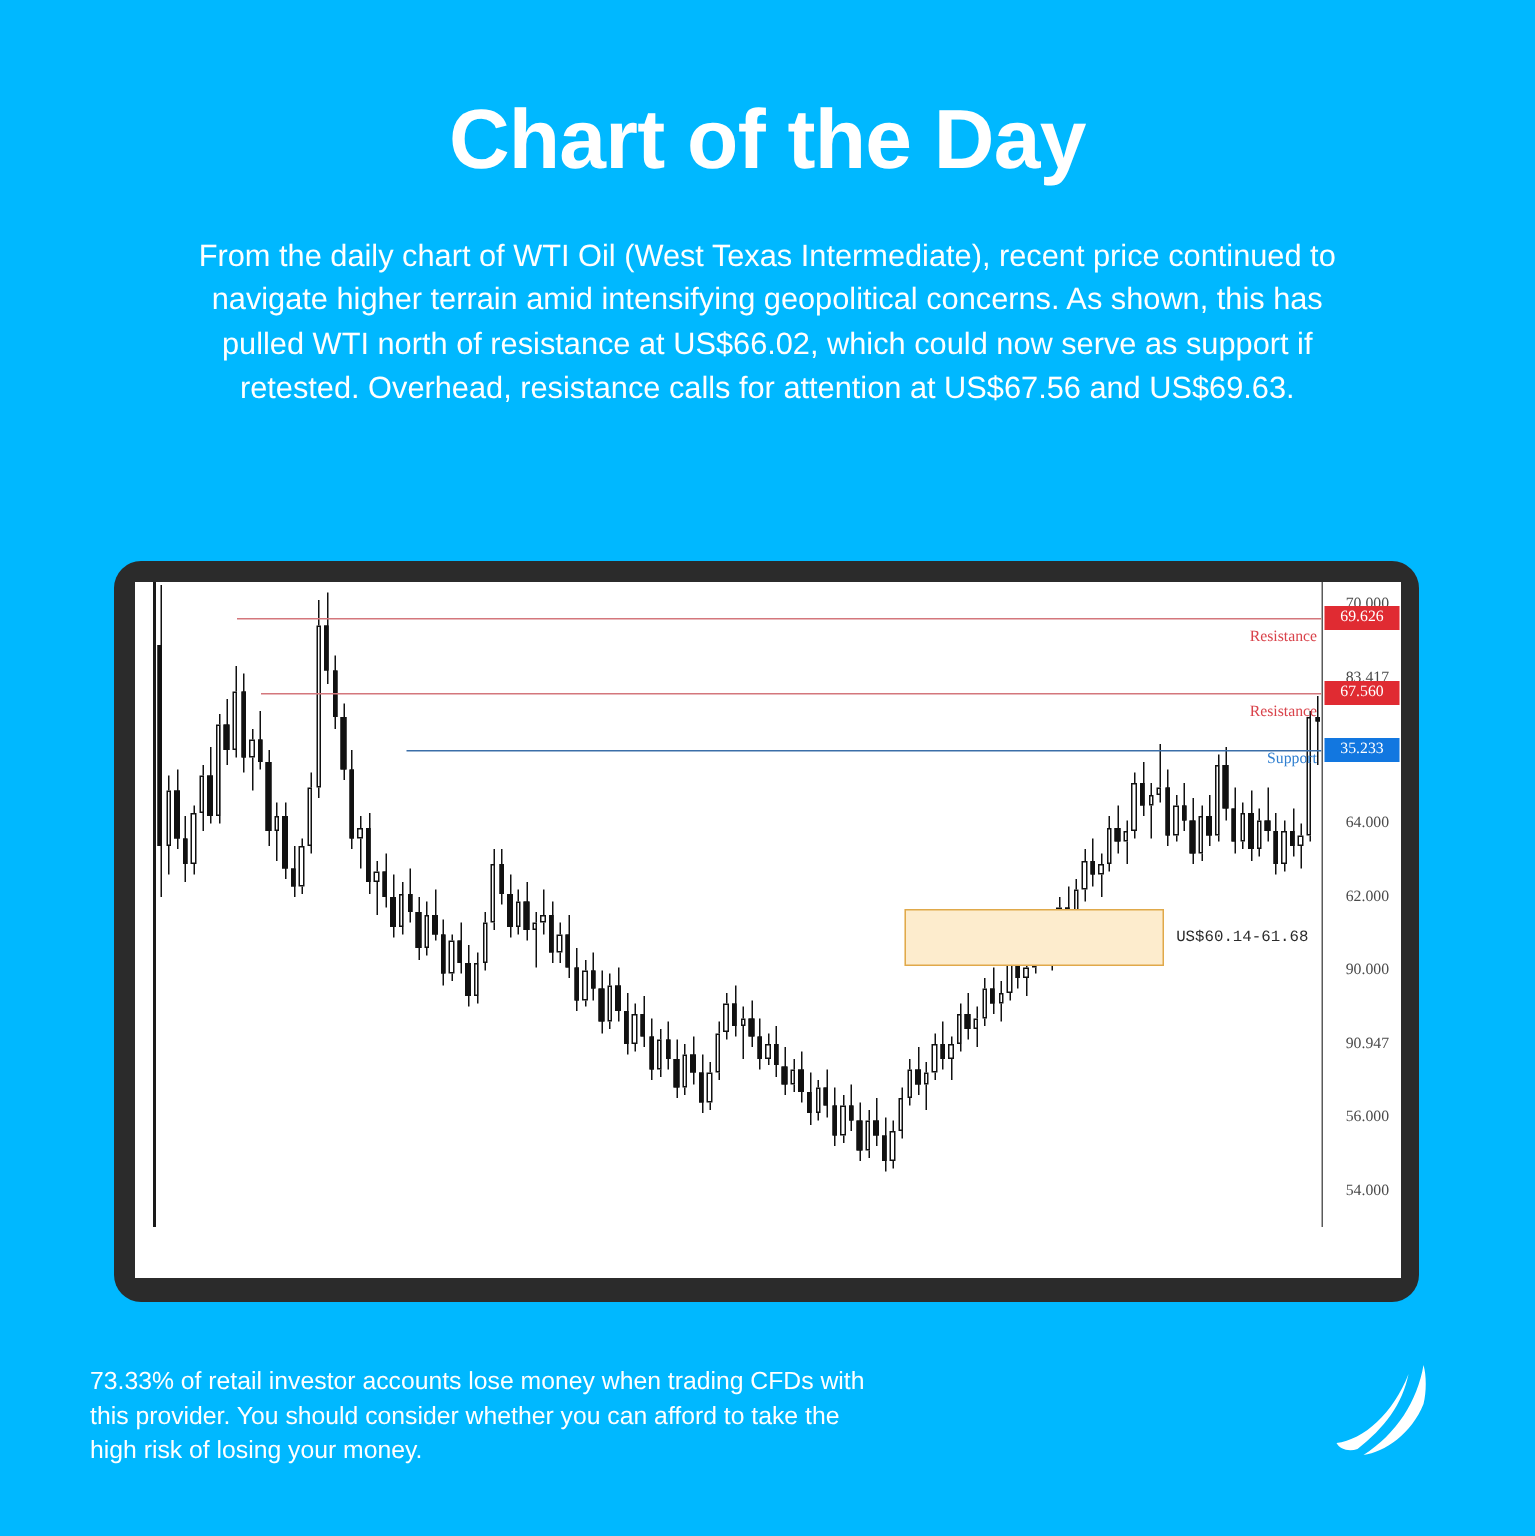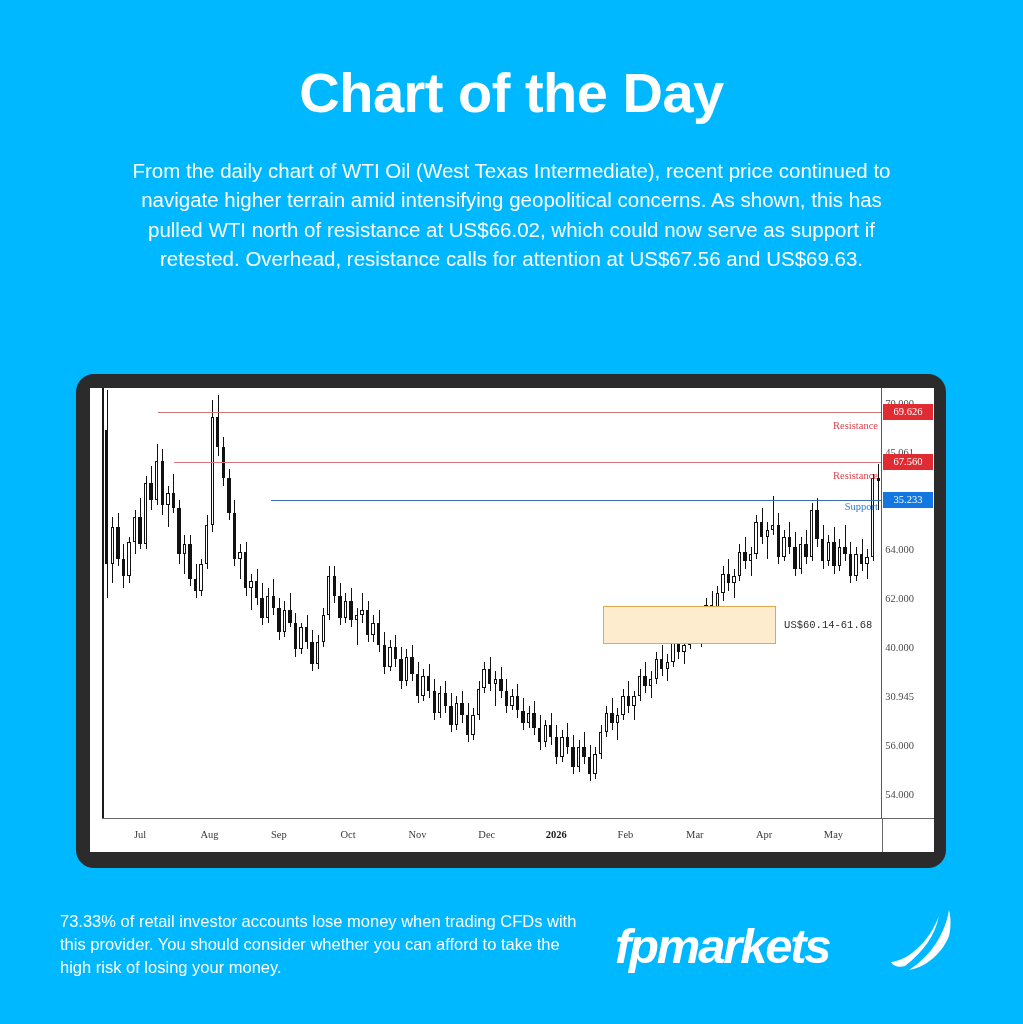--- a/index.html
+++ b/index.html
@@ -75,21 +75,21 @@
   .price-axis {
     position: absolute;
     right: 0px;
     top: 0px;
     width: 52px;
     bottom: 34px;
     background: #ffffff;
   }
   .price-tick {
     position: absolute;
-    right: 20px;
+    right: 8px;
     font-size: 10.5px;
     color: #4a4a4a;
     font-family: "Liberation Serif", serif;
     white-space: nowrap;
     transform: translateY(-50%);
   }
 
   
   .price-tag {
     position: absolute;
@@ -535,52 +535,37 @@
           <div class="level-label lab-red" style="right: 3px; top: 36.7966px;">Resistance</div>
           <div class="level-line line-red" style="left: 69.93px; width: 707.07px; top: 74.2727px;"></div>
           <div class="level-label lab-red" style="right: 3px; top: 87.2727px;">Resistance</div>
           <div class="level-line line-blue" style="left: 167.055px; width: 609.945px; top: 111.824px;"></div>
           <div class="level-label lab-blue" style="right: 3px; top: 118px;">Support</div>
         </div>
     </div>
 
     <div class="price-axis" id="price-axis">
         <div class="price-tick" style="top: 14.6591px;">70.000</div>
-        <div class="price-tick" style="top: 63.5227px;">45.061</div>
+        <div class="price-tick" style="top: 63.5227px;">83.417</div>
         <div class="price-tick" style="top: 112.386px;">66.000</div>
         <div class="price-tick" style="top: 161.25px;">64.000</div>
         <div class="price-tick" style="top: 210.114px;">62.000</div>
-        <div class="price-tick" style="top: 258.977px;">40.000</div>
-        <div class="price-tick" style="top: 307.841px;">30.945</div>
+        <div class="price-tick" style="top: 258.977px;">90.000</div>
+        <div class="price-tick" style="top: 307.841px;">90.947</div>
         <div class="price-tick" style="top: 356.705px;">56.000</div>
         <div class="price-tick" style="top: 405.568px;">54.000</div>
         <div class="price-tag tag-red" style="top: 23.7966px;">69.626</div>
         <div class="price-tag tag-red" style="top: 74.2727px;">67.560</div>
         <div class="price-tag tag-blue" style="top: 111.824px;">35.233</div>
       </div>
 
-    <div class="time-axis" id="time-axis">
-        <div class="time-tick" style="left: 38.1333px;">Jul</div>
-        <div class="time-tick" style="left: 107.467px;">Aug</div>
-        <div class="time-tick" style="left: 176.8px;">Sep</div>
-        <div class="time-tick" style="left: 246.133px;">Oct</div>
-        <div class="time-tick" style="left: 315.467px;">Nov</div>
-        <div class="time-tick" style="left: 384.8px;">Dec</div>
-        <div class="time-tick bold" style="left: 454.133px;">2026</div>
-        <div class="time-tick" style="left: 523.467px;">Feb</div>
-        <div class="time-tick" style="left: 592.8px;">Mar</div>
-        <div class="time-tick" style="left: 662.133px;">Apr</div>
-        <div class="time-tick" style="left: 731.467px;">May</div>
-        <div class="axis-sep" style="left: 780px;"></div>
-      </div>
 
   </div>
 </div>
 
 <div class="disclaimer">73.33% of retail investor accounts lose money when trading CFDs with this provider. You should consider whether you can afford to take the high risk of losing your money.</div>
 
 <div class="logo-wrap">
-  <div class="logo-text">fpmarkets</div>
   <svg class="logo-swoosh" viewBox="0 0 74 72">
     <path d="M70 2 C66 26, 52 48, 30 62 C44 60, 62 48, 70 28 C72 20, 72 9, 70 2 Z" fill="#ffffff"></path>
     <path d="M60 8 C56 28, 44 44, 26 58 C20 60, 14 58, 12 54 C30 52, 50 34, 60 8 Z" fill="#ffffff"></path>
   </svg>
 </div>
 
 </body></html>

